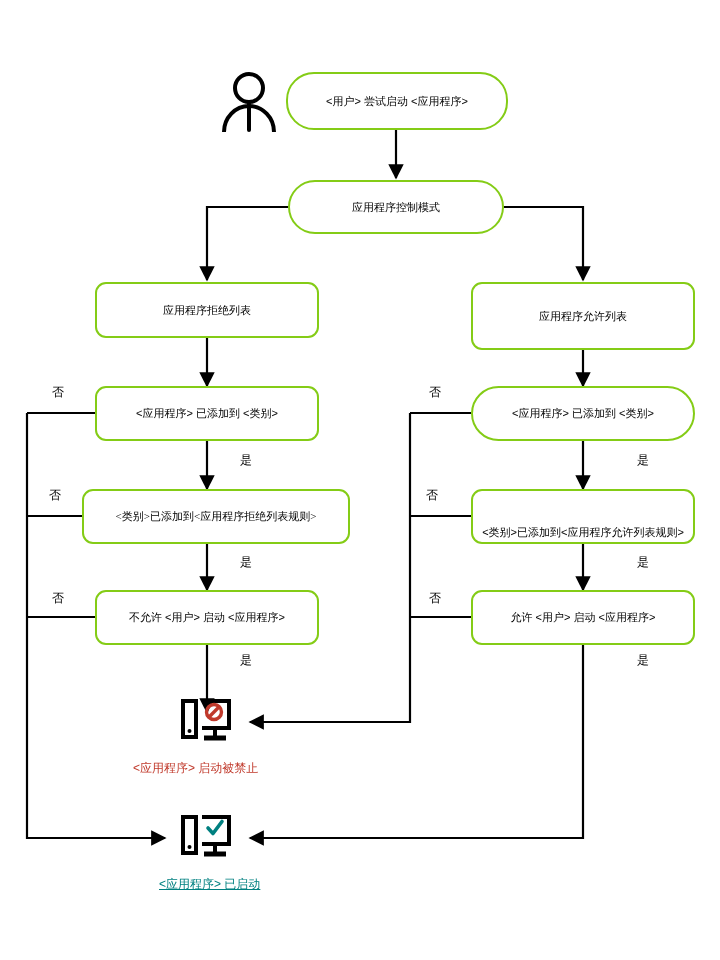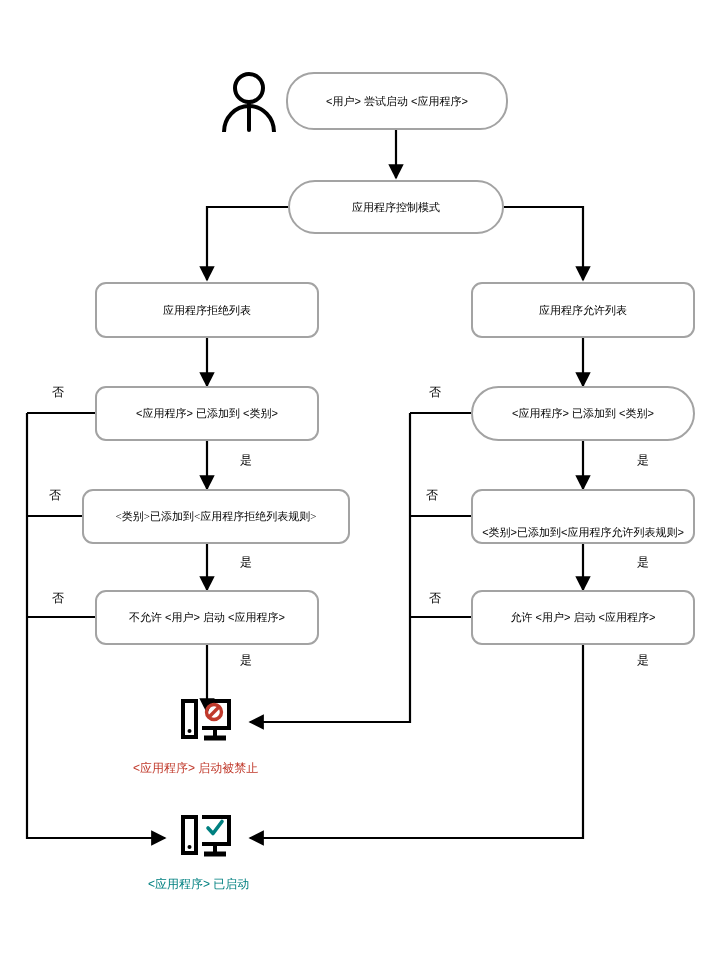--- a/index.html
+++ b/index.html
@@ -20,21 +20,21 @@
   svg.layer {
     position: absolute;
     left: 0;
     top: 0;
     width: 720px;
     height: 960px;
   }
   .node {
     position: absolute;
     box-sizing: border-box;
-    border: 2px solid #a3a3a3;
+    border: 2px solid #84cc16;
     background: #ffffff;
     display: flex;
     align-items: center;
     justify-content: center;
     text-align: center;
     color: #000000;
     font-size: 11px;
     line-height: 1.35;
     padding: 2px 8px;
   }
@@ -114,21 +114,21 @@
   </div>
 
   <div class="node pill" style="left:288px; top:180px; width:216px; height:54px;">
     <span>应用程序控制模式</span>
   </div>
 
   <div class="node rect" style="left:95px; top:282px; width:224px; height:56px;">
     <span>应用程序拒绝列表</span>
   </div>
 
-  <div class="node rect" style="left:471px; top:282px; width:224px; height:56px;">
+  <div class="node rect" style="left:471px; top:282px; width:224px; height:68px;">
     <span>应用程序允许列表</span>
   </div>
 
   <div class="node rect" style="left:95px; top:386px; width:224px; height:55px;">
     <span>&lt;应用程序&gt; 已添加到 &lt;类别&gt;</span>
   </div>
 
   <div class="node pill" style="left:471px; top:386px; width:224px; height:55px;">
     <span>&lt;应用程序&gt; 已添加到 &lt;类别&gt;</span>
   </div>
@@ -179,15 +179,15 @@
 
   <svg class="icon-box" style="left:180px; top:814px; width:52px; height:48px;" viewBox="0 0 52 48" xmlns="http://www.w3.org/2000/svg">
     <rect x="3" y="3" width="13" height="36" fill="none" stroke="#000" stroke-width="4"></rect>
     <circle cx="9.5" cy="33" r="2" fill="#000"></circle>
     <path d="M 22 3 L 49 3 L 49 30 L 22 30" fill="none" stroke="#000" stroke-width="4"></path>
     <path d="M 35 30 L 35 38" stroke="#000" stroke-width="4"></path>
     <path d="M 24 40 L 46 40" stroke="#000" stroke-width="5"></path>
     <path d="M 28 14 L 33 19.5 L 42 7.5" fill="none" stroke="#008080" stroke-width="3.6" stroke-linecap="round" stroke-linejoin="round"></path>
   </svg>
 
-  <div class="term-label" style="left:148px; top:876px; color:#008080;">&lt;应用程序&gt; 已启动</div>
+  <div class="term-label" style="left:159px; top:876px; color:#008080;text-decoration:underline;">&lt;应用程序&gt; 已启动</div>
 
 </div>
 
 </body></html>

